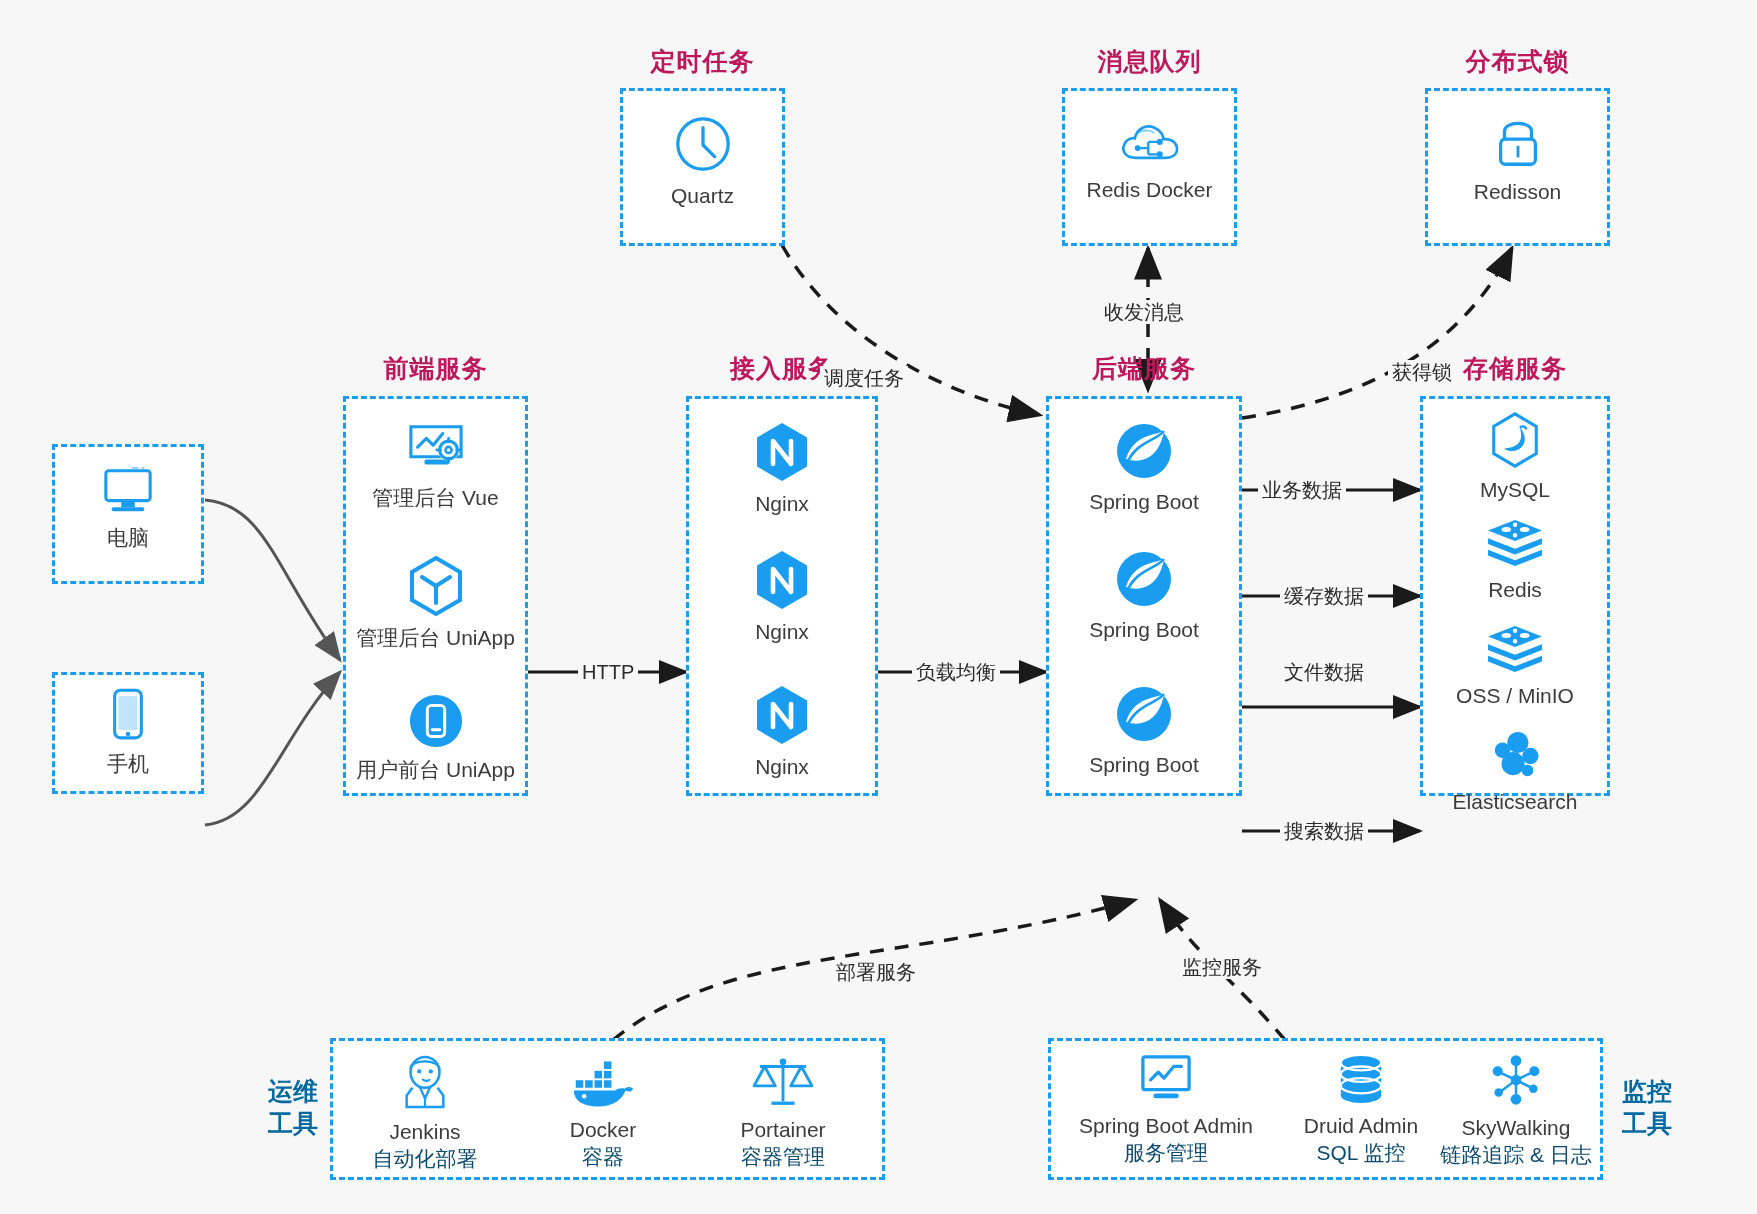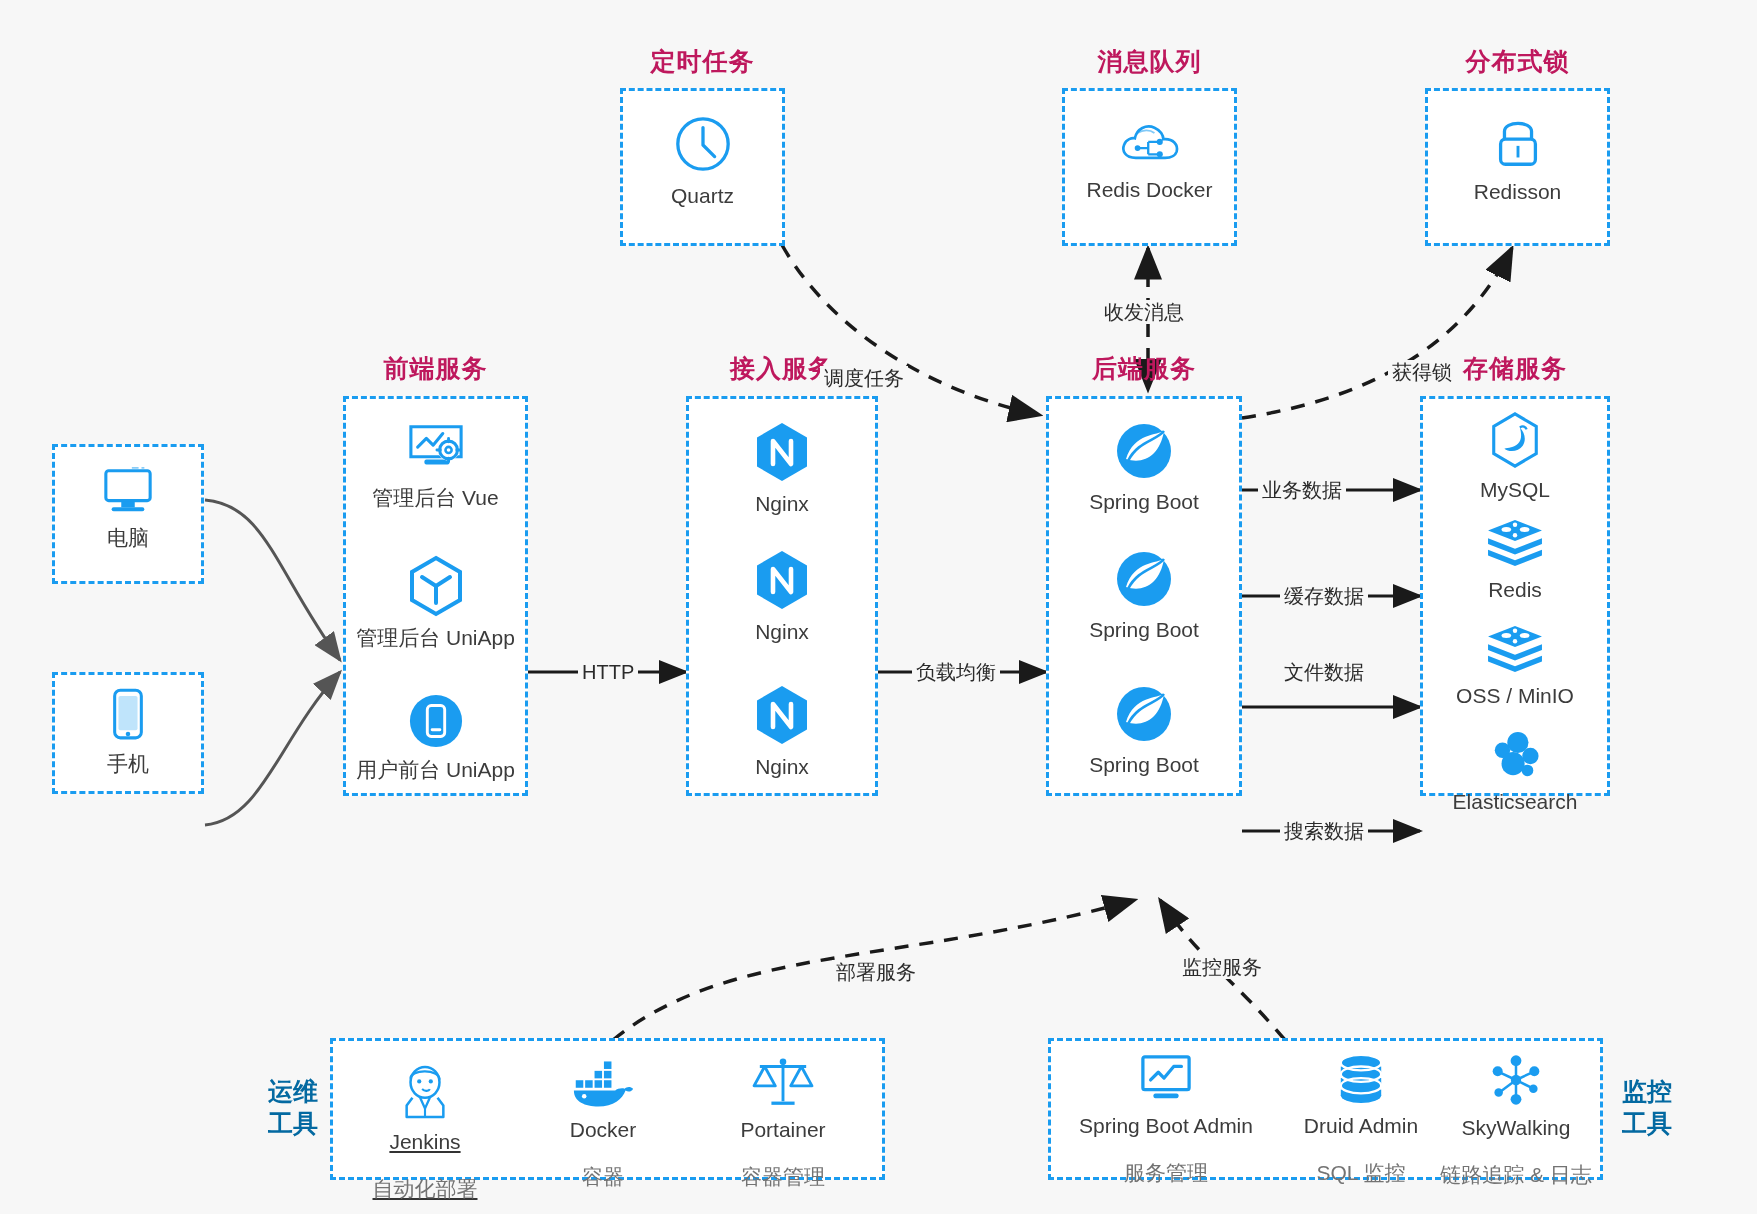--- a/index.html
+++ b/index.html
@@ -43,21 +43,21 @@
     position:absolute;
     display:flex;flex-direction:column;align-items:center;justify-content:flex-start;
     text-align:center;
   }
   .node .ico{display:block;line-height:0;}
   .node .lbl{
     font-size:21px;color:#3c3c3c;margin-top:8px;white-space:nowrap;
     line-height:26px;
   }
   .node .lbl2{
-    font-size:21px;color:#737373;white-space:nowrap;line-height:28px;margin-top:20px;
+    font-size:21px;color:#0c4a6e;white-space:nowrap;line-height:28px;
   }
 
   
   .note{
     position:absolute;
     background:#fbf8c8;
     font-size:20px;color:#3c3c3c;
     line-height:30px;
     padding:14px 18px 16px 18px;
     box-sizing:border-box;
@@ -354,21 +354,21 @@
       </span>
       <span class="lbl">Elasticsearch</span>
     </div>
   </div>
 
   <div class="side-title" style="left:258px;top:1075px;width:70px;">
     <div>运维</div>
     <div>工具</div>
   </div>
   <div class="group" style="left:330px;top:1038px;width:555px;height:142px;">
-    <div class="node" style="left:12px;top:22px;width:160px;text-decoration:underline;">
+    <div class="node" style="left:12px;top:12px;width:160px;">
       <span class="ico">
         <svg width="56" height="58" viewBox="0 0 58 60">
           <ellipse cx="29" cy="20" rx="15" ry="16" fill="none" stroke="#1a9cf0" stroke-width="2.6"></ellipse>
           <path d="M14 16 C 14 6 44 6 44 17" fill="none" stroke="#1a9cf0" stroke-width="2.4"></path>
           <circle cx="23" cy="19" r="2.2" fill="#1a9cf0"></circle>
           <circle cx="35" cy="19" r="2.2" fill="#1a9cf0"></circle>
           <path d="M26 27 C 29 30 33 29 34 27" fill="none" stroke="#1a9cf0" stroke-width="2.2"></path>
           <path d="M16 36 L10 44 L10 56 L48 56 L48 44 L42 36" fill="none" stroke="#1a9cf0" stroke-width="2.6" stroke-linejoin="round"></path>
           <path d="M24 36 L29 47 L34 36" fill="none" stroke="#1a9cf0" stroke-width="2.4"></path>
           <line x1="29" y1="47" x2="29" y2="56" stroke="#1a9cf0" stroke-width="2.2"></line>

